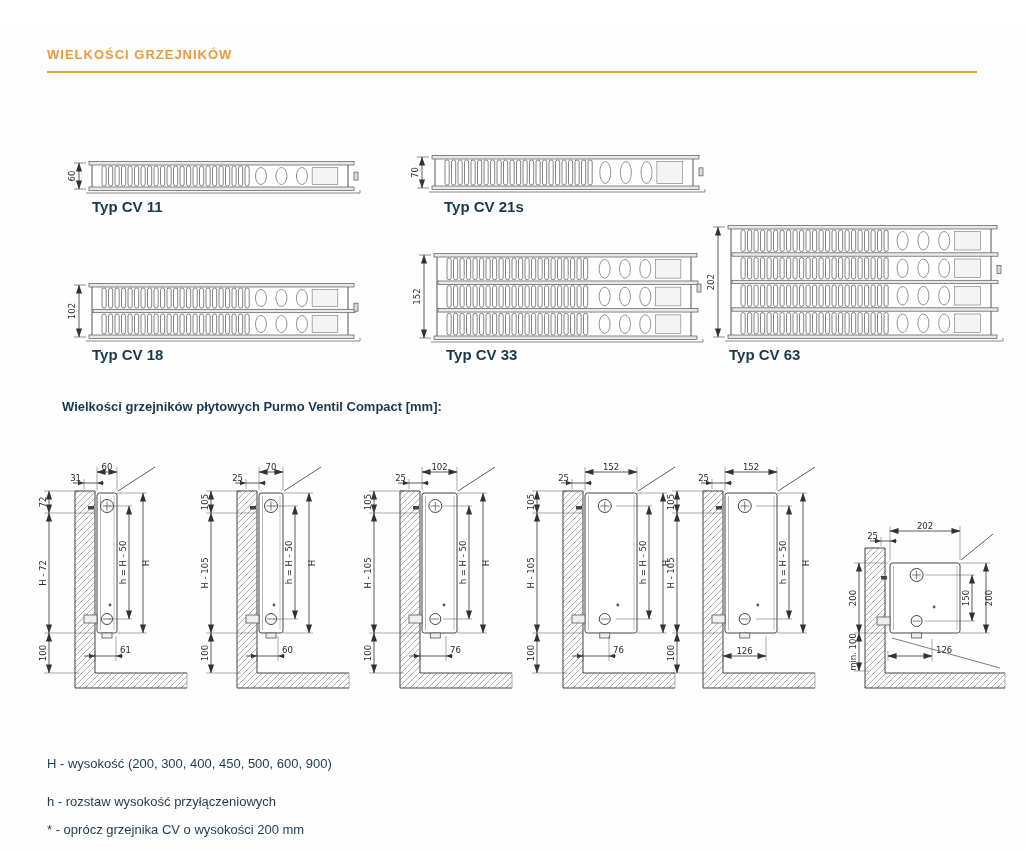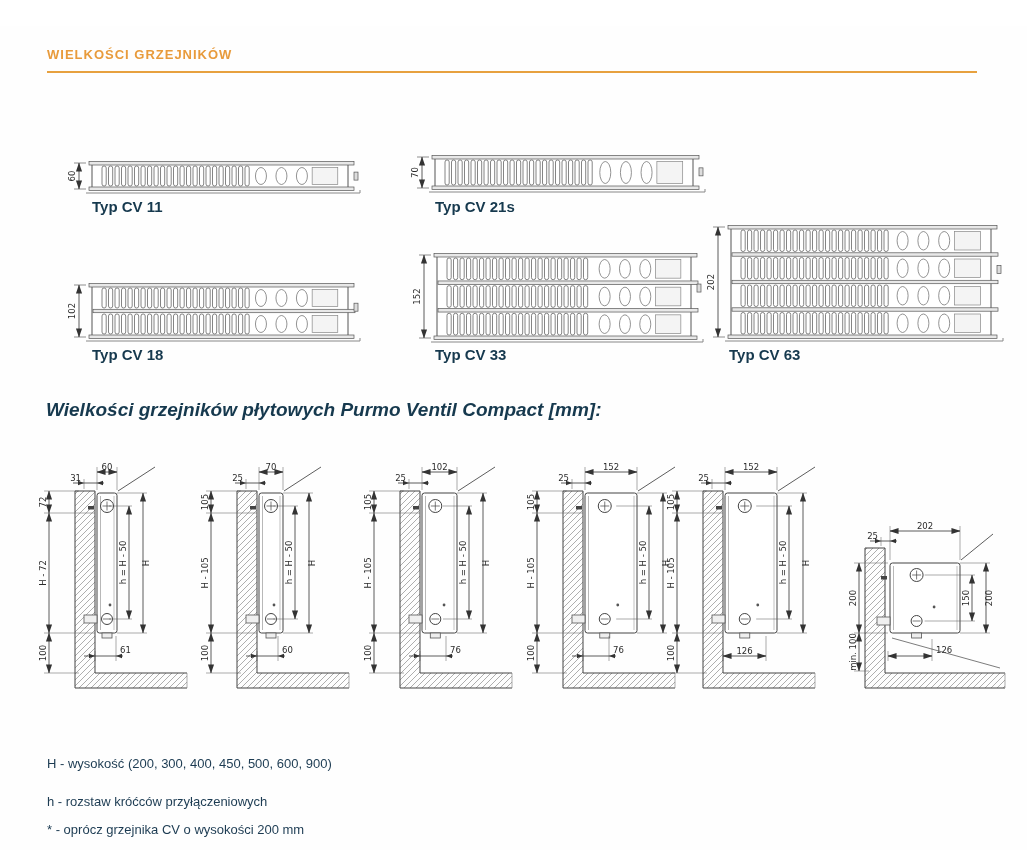--- a/index.html
+++ b/index.html
@@ -3,22 +3,22 @@
 <meta charset="utf-8">
 <style>
   html,body{margin:0;padding:0;background:#ffffff;}
   .page{position:relative;width:1027px;height:850px;background:#fefefe;overflow:hidden;
         font-family:"Liberation Sans","DejaVu Sans",sans-serif;margin-top:26px;}
   .hdr{position:absolute;left:47px;top:21px;font-size:13px;font-weight:bold;
        letter-spacing:1px;color:#e89b3c;}
   .rule{position:absolute;left:47px;top:45px;width:930px;height:0;
         border-top:2px solid #e7a13f;}
   .typ{position:absolute;font-size:15px;font-weight:bold;color:#16394e;white-space:nowrap;}
-  .mid-title{position:absolute;left:46px;top:373px;font-size:19px;font-weight:bold;
-             color:#16394e;font-style:italic;}
+  .mid-title{position:absolute;left:62px;top:373px;font-size:13px;font-weight:bold;
+             color:#16394e;}
   .prof,.xsec{position:absolute;text-decoration:underline;}
   .leg{position:absolute;left:47px;font-size:13px;color:#1c3b52;white-space:nowrap;}
   svg text{font-family:"DejaVu Sans","Liberation Sans",sans-serif;fill:#2a2a2a;}
 </style>
 </head>
 <body>
 
 <div class="page">
   <div class="hdr">WIELKOŚCI GRZEJNIKÓW</div>
   <div class="rule"></div>
@@ -418,23 +418,23 @@
         <ellipse cx="197.6" cy="102.25" rx="5.5" ry="9.25" fill="none" stroke="#777" stroke-width="0.8"></ellipse>
         <ellipse cx="218.4" cy="102.25" rx="5.5" ry="9.25" fill="none" stroke="#777" stroke-width="0.8"></ellipse>
         <ellipse cx="239.2" cy="102.25" rx="5.5" ry="9.25" fill="none" stroke="#777" stroke-width="0.8"></ellipse>
         <rect x="249.6" y="93" width="26" height="18.5" fill="#f4f4f4" stroke="#888" stroke-width="0.7"></rect>
         <rect x="292" y="44.5" width="4" height="8" fill="#ddd" stroke="#555" stroke-width="0.7"></rect>
         <line x1="20" y1="120" x2="298" y2="120" stroke="#888" stroke-width="1"></line>
         <line x1="298" y1="117" x2="298" y2="120" stroke="#888" stroke-width="1"></line>
       </svg></div>
 
   <div class="typ" style="left:92px;top:172px">Typ CV 11</div>
-  <div class="typ" style="left:435px;top:172px">Typ CV 21s</div>
+  <div class="typ" style="left:444px;top:172px">Typ CV 21s</div>
   <div class="typ" style="left:92px;top:320px">Typ CV 18</div>
-  <div class="typ" style="left:435px;top:320px">Typ CV 33</div>
+  <div class="typ" style="left:446px;top:320px">Typ CV 33</div>
   <div class="typ" style="left:729px;top:320px">Typ CV 63</div>
 
   <div class="mid-title">Wielkości grzejników płytowych Purmo Ventil Compact [mm]:</div>
 
   <div class="xsec" style="left: 35px; top: 430px;"><svg width="162" height="240">
         <defs>
           <marker id="x0a" viewBox="0 0 10 10" refX="9.5" refY="5" markerWidth="9" markerHeight="9" orient="auto-start-reverse" markerUnits="userSpaceOnUse">
             <path d="M0,1.6 L10,5 L0,8.4 z" fill="#333"></path>
           </marker>
           <pattern id="x0h" width="6" height="6" patternUnits="userSpaceOnUse">
@@ -805,15 +805,15 @@
         <text x="146.5" y="142" font-size="8.5" text-anchor="middle" transform="rotate(-90 146.5 142)">200</text>
         <line x1="116" y1="104" x2="148" y2="78" stroke="#333" stroke-width="0.8"></line>
         <line x1="43" y1="195" x2="43" y2="205" stroke="#555" stroke-width="0.5"></line>
         <line x1="87" y1="183" x2="87" y2="205" stroke="#555" stroke-width="0.5"></line>
         <line x1="43" y1="200" x2="87" y2="200" stroke="#333" stroke-width="0.8" marker-start="url(#x5a)" marker-end="url(#x5a)"></line>
         <text x="91" y="197" font-size="8.5" text-anchor="start">126</text>
         <line x1="47" y1="182" x2="155" y2="212" stroke="#444" stroke-width="0.7"></line>
       </svg></div>
 
   <div class="leg" style="top:730px">H - wysokość (200, 300, 400, 450, 500, 600, 900)</div>
-  <div class="leg" style="top:768px">h - rozstaw króćców przyłączeniowych</div>
+  <div class="leg" style="top:768px">h - rozstaw wysokość przyłączeniowych</div>
   <div class="leg" style="top:796px">* - oprócz grzejnika CV o wysokości 200 mm</div>
 </div>
 
 </body></html>

